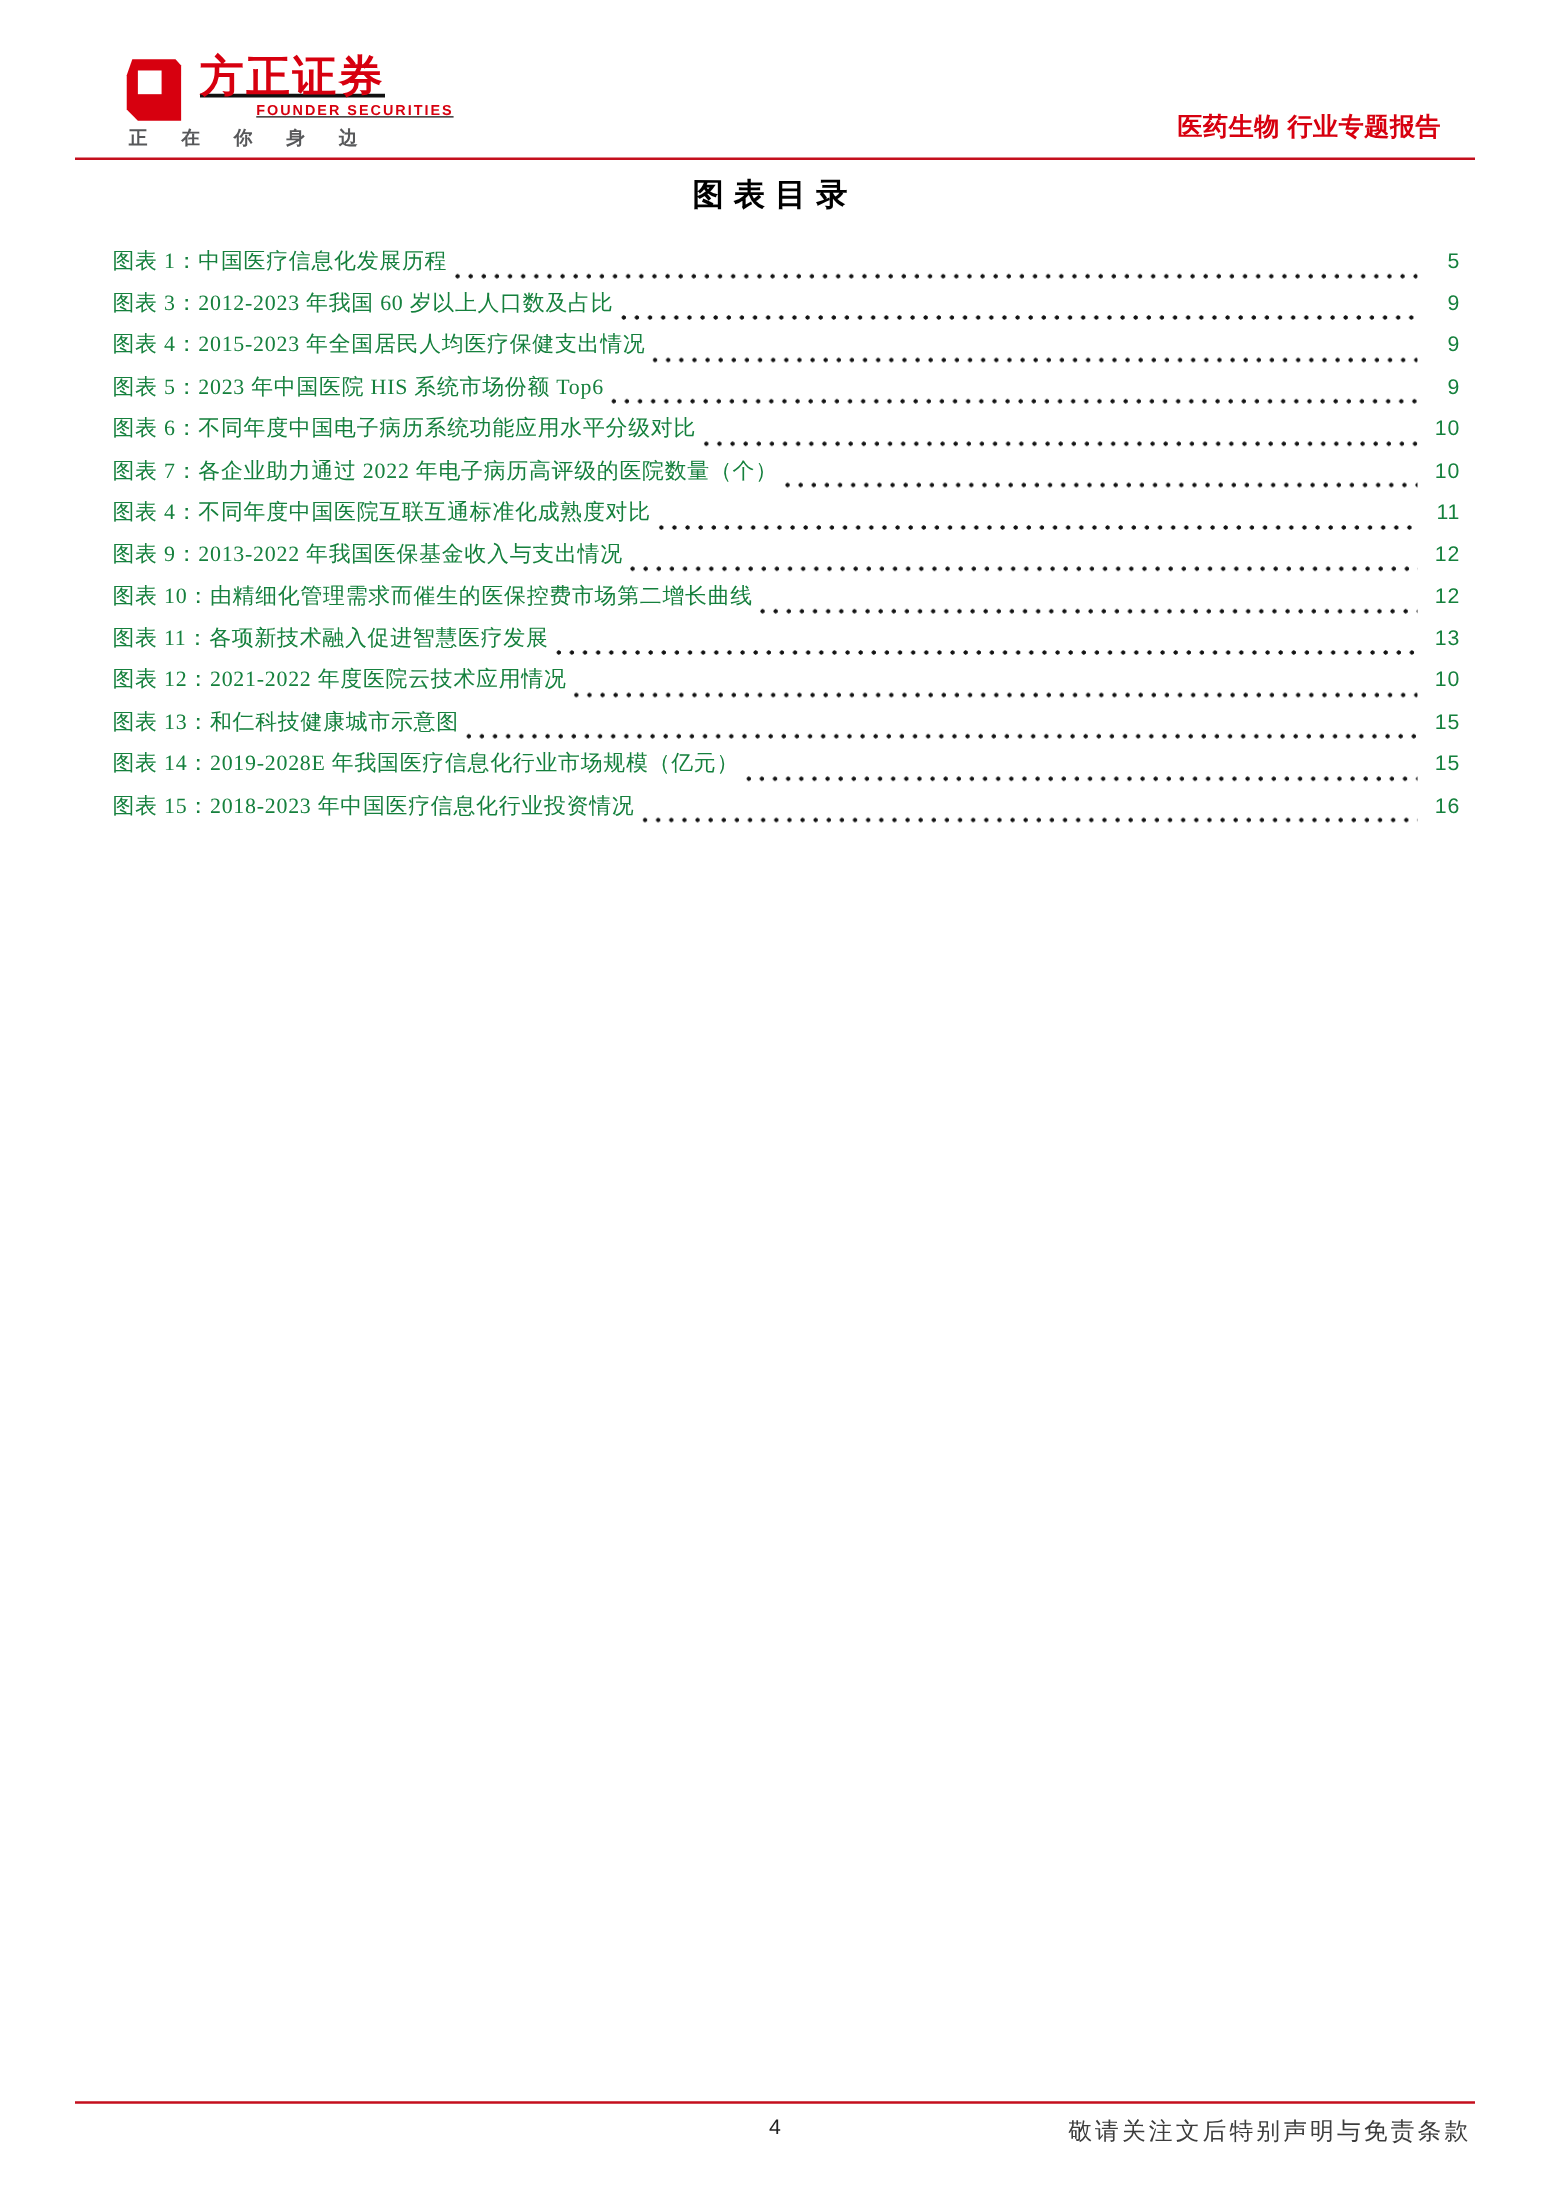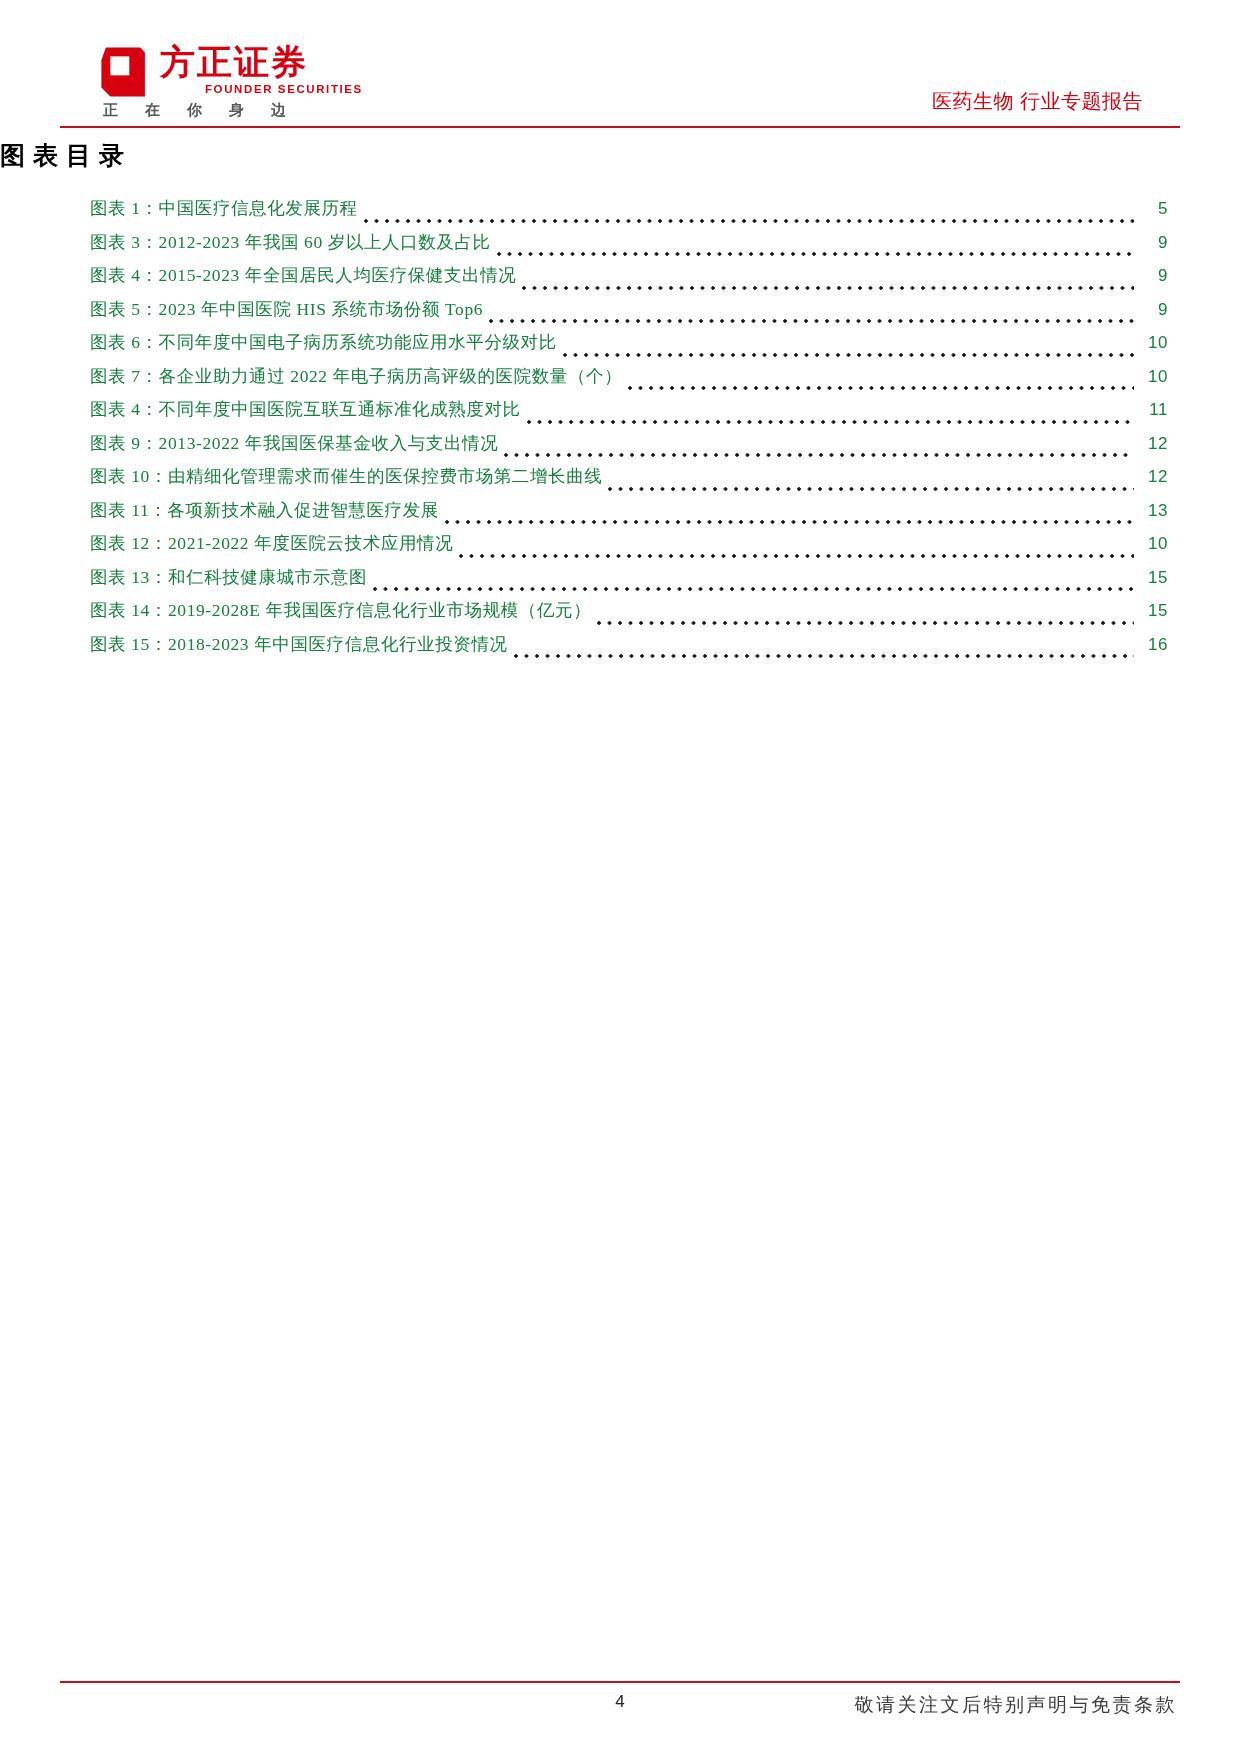--- a/index.html
+++ b/index.html
@@ -14,54 +14,54 @@
   body{font-family:"Liberation Serif", serif; color:var(--ink);}
   .page{
     position:relative;
     width:1240px;
     height:1754px;
     background:#ffffff;
     overflow:hidden;
   }
 
   
-  .logo-block{position:absolute; left:88px; top:44px; display:flex; align-items:flex-start;}
+  .logo-block{position:absolute; left:88px; top:44px; display:flex; align-items:flex-start;text-decoration:underline;}
   .logo-icon{width:58px; height:56px; display:block;}
   .brand-text{margin-left:14px; display:flex; flex-direction:column;}
   .brand-cn{
     font-family:"Liberation Sans", sans-serif;
     color:var(--brand-red);
     font-size:35px; font-weight:bold; letter-spacing:2px; line-height:36px;
   }
   .brand-en{
     font-family:"Liberation Sans", sans-serif;
     color:var(--brand-red);
     font-size:11.5px; font-weight:bold; letter-spacing:1.6px; margin-top:3px;padding-left:45px;
   }
   .slogan{
     position:absolute; left:103px; top:101px;
     font-family:Liberation Mono, monospace;
     color:var(--slogan-gray);
     font-size:15px; font-weight:600; letter-spacing:9px; white-space:nowrap;
   }
   .report-type{
-    position:absolute; top:88px; right:97px;
+    position:absolute; top:88px; right:87px;
     font-family:"Liberation Sans", sans-serif;
     color:var(--brand-red);
-    font-size:20px; font-weight:normal; letter-spacing:0.5px; white-space:nowrap;
+    font-size:20px; font-weight:bold; letter-spacing:0.5px; white-space:nowrap;
   }
   .header-rule{
     position:absolute; left:60px; top:126px; width:1120px; height:0;
     border-top:2px solid var(--rule-red);
   }
 
   
   .toc-title{
     position:absolute; left:0; top:139px; width:100%;
-    text-align:left; font-size:25px; font-weight:bold; letter-spacing:8px;
+    text-align:center; font-size:25px; font-weight:bold; letter-spacing:8px;
     color:#000;
   }
   .toc{
     position:absolute; left:90px; top:196px; width:1078px;
   }
   .toc-row{
     display:flex; align-items:baseline;
     height:33.5px; font-size:17.5px; letter-spacing:0.6px; color:#15803d;
   }
   .toc-label{white-space:nowrap;}

